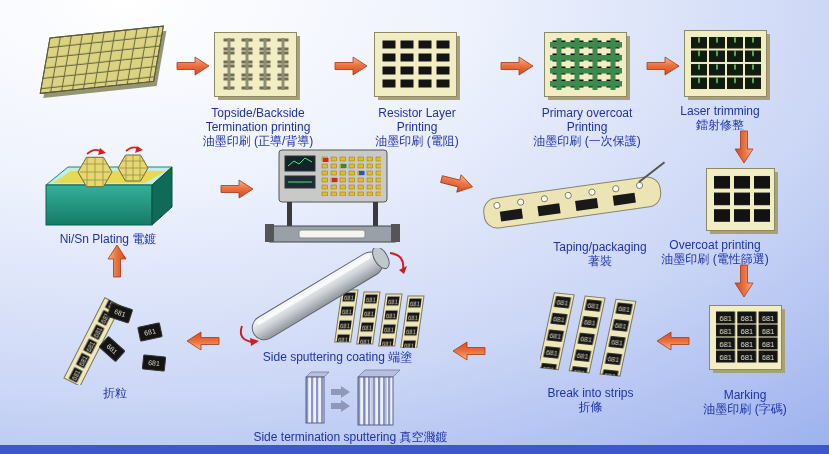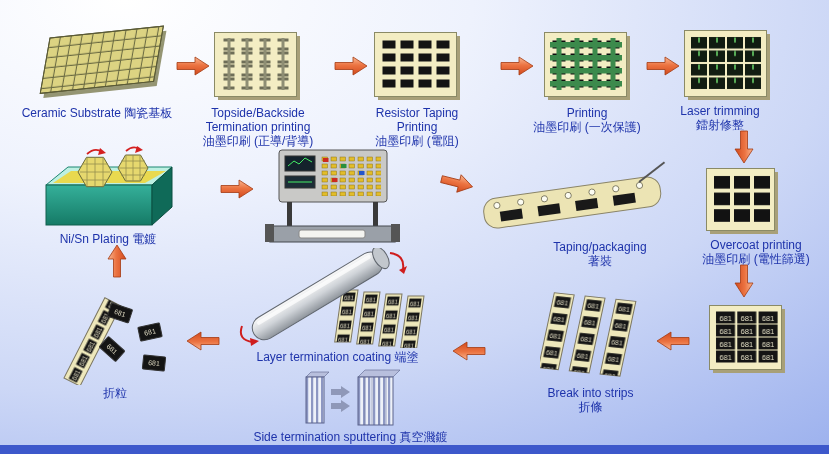--- a/index.html
+++ b/index.html
@@ -367,69 +367,71 @@
   <svg class="arrow up" width="34" height="22" style="left:100px;top:250px">
       <use href="#block-arrow"></use>
     </svg>
   <svg class="arrow" width="34" height="22" style="left:220px;top:178px">
       <use href="#block-arrow"></use>
     </svg>
   <svg class="arrow tilt" width="34" height="22" style="left:440px;top:172px">
       <use href="#block-arrow"></use>
     </svg>
 
-  <div class="label" style="left:7px;top:106px;width:180px">
-    <span>Ceramic Substrate 陶瓷基板</span>
-  </div>
 
   <div class="label" style="left:192px;top:106px;width:132px">
     <span>Topside/Backside</span>
     <span>Termination printing</span>
     <span>油墨印刷 (正導/背導)</span>
   </div>
 
   <div class="label" style="left:356px;top:106px;width:122px">
-    <span>Resistor Taping</span>
+    <span>Resistor Layer</span>
     <span>Printing</span>
     <span>油墨印刷 (電阻)</span>
   </div>
 
   <div class="label" style="left:522px;top:106px;width:130px">
+    <span>Primary overcoat</span>
     <span>Printing</span>
     <span>油墨印刷 (一次保護)</span>
   </div>
 
   <div class="label" style="left:660px;top:104px;width:120px">
     <span>Laser trimming</span>
     <span>鐳射修整</span>
   </div>
 
-  <div class="label" style="left:691px;top:238px;width:130px">
+  <div class="label" style="left:650px;top:238px;width:130px">
     <span>Overcoat printing</span>
     <span>油墨印刷 (電性篩選)</span>
   </div>
 
+  <div class="label" style="left:690px;top:388px;width:110px">
+    <span>Marking</span>
+    <span>油墨印刷 (字碼)</span>
+  </div>
 
   <div class="label" style="left:28px;top:232px;width:160px">
     <span>Ni/Sn Plating 電鍍</span>
   </div>
 
 
   <div class="label" style="left:540px;top:240px;width:120px">
     <span>Taping/packaging</span>
     <span>著裝</span>
   </div>
 
   <div class="label" style="left:528px;top:386px;width:125px">
     <span>Break into strips</span>
     <span>折條</span>
   </div>
 
   <div class="label" style="left:230px;top:350px;width:215px">
-    <span>Layer termination coating 端塗</span>
+    <span>Side sputtering coating 端塗</span>
   </div>
 
   <div class="label" style="left:218px;top:430px;width:265px">
     <span>Side termination sputtering 真空濺鍍</span>
   </div>
 
   <div class="label" style="left:55px;top:386px;width:120px">
     <span>折粒</span>
   </div>
 

